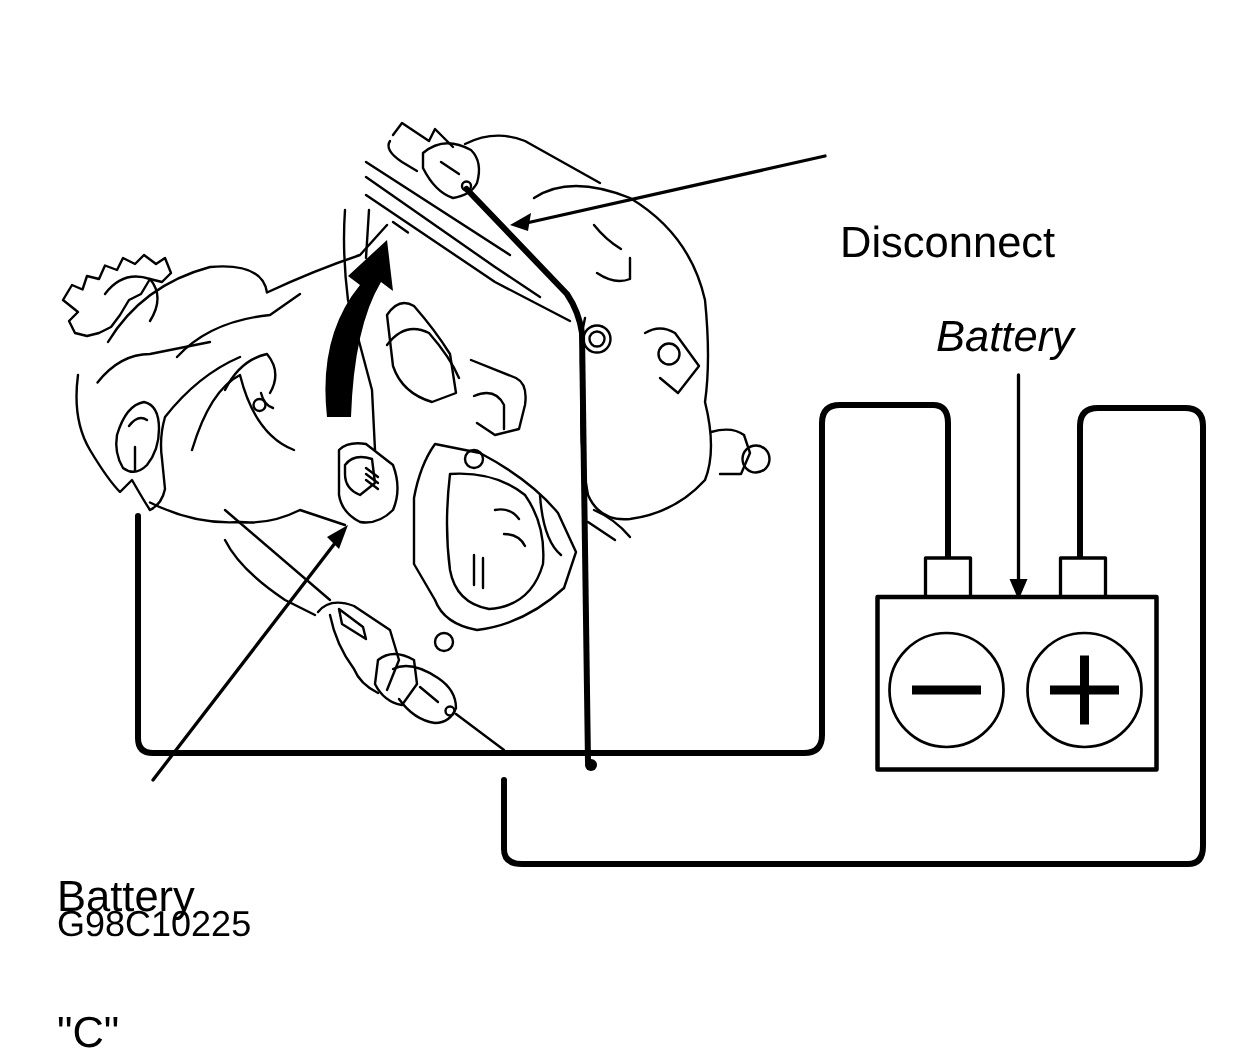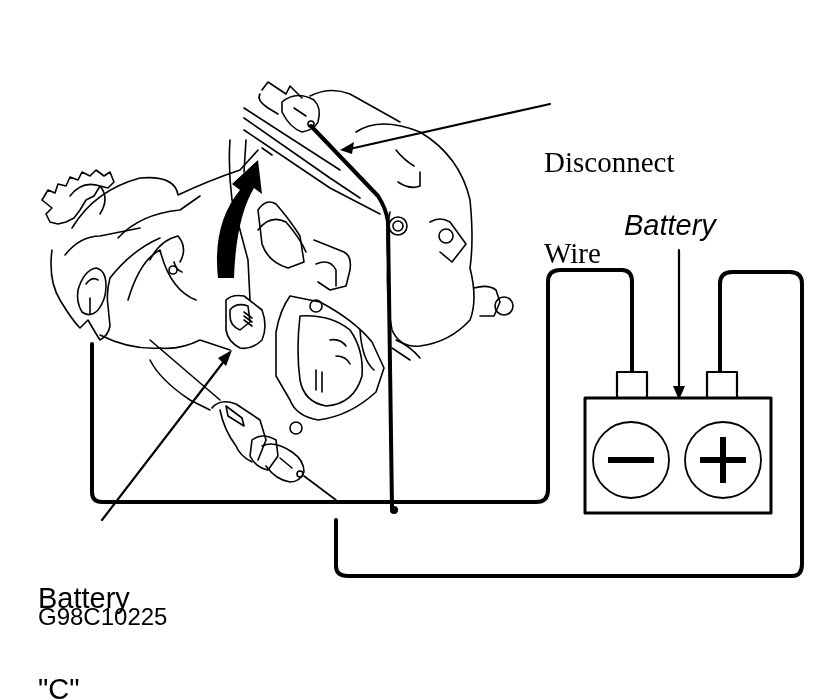--- a/index.html
+++ b/index.html
@@ -1,21 +1,21 @@
 <!DOCTYPE html>
 <html><head>
 <meta charset="utf-8">
 <style>
   html, body { margin: 0; padding: 0; background: #ffffff; }
   body { width: 840px; height: 700px; position: relative; overflow: hidden; font-family: "Liberation Sans", sans-serif; }
   #diagram { position: absolute; left: 0; top: 0; width: 840px; height: 700px; }
   .label { position: absolute; color: #000; font-family: "Liberation Sans", sans-serif; line-height: 1.05; white-space: pre; }
   .lbl-big { font-size: 29px; }
   .lbl-small { font-size: 24px; }
-  #lbl-disconnect { left: 544px; top: 86px; font-family: Liberation Serif, serif; }
+  #lbl-disconnect { left: 560px; top: 86px; }
   #lbl-battery { left: 624px; top: 210px; font-style: italic; }
   #lbl-terminal { left: 38px; top: 522px; }
   #lbl-figure { left: 38px; top: 604px; }
 </style>
 </head>
 <body>
 
 <svg id="diagram" viewBox="0 0 840 700" xmlns="http://www.w3.org/2000/svg">
   <g fill="none" stroke="#000" stroke-linecap="round" stroke-linejoin="round">
 
@@ -134,20 +134,19 @@
       <g stroke="#000" stroke-width="6" stroke-linecap="butt">
         <line x1="700" y1="460" x2="746" y2="460"></line>
         <line x1="723" y1="437" x2="723" y2="483"></line>
       </g>
     </g>
   </g>
 </svg>
 
 <div id="lbl-disconnect" class="label lbl-big">
   <div>Disconnect</div>
-  <div>Wire</div>
 </div>
 <div id="lbl-battery" class="label lbl-big">Battery</div>
 <div id="lbl-terminal" class="label lbl-big">
   <div>Battery</div>
   <div>"C"</div>
 </div>
 <div id="lbl-figure" class="label lbl-small">G98C10225</div>
 
 </body></html>

